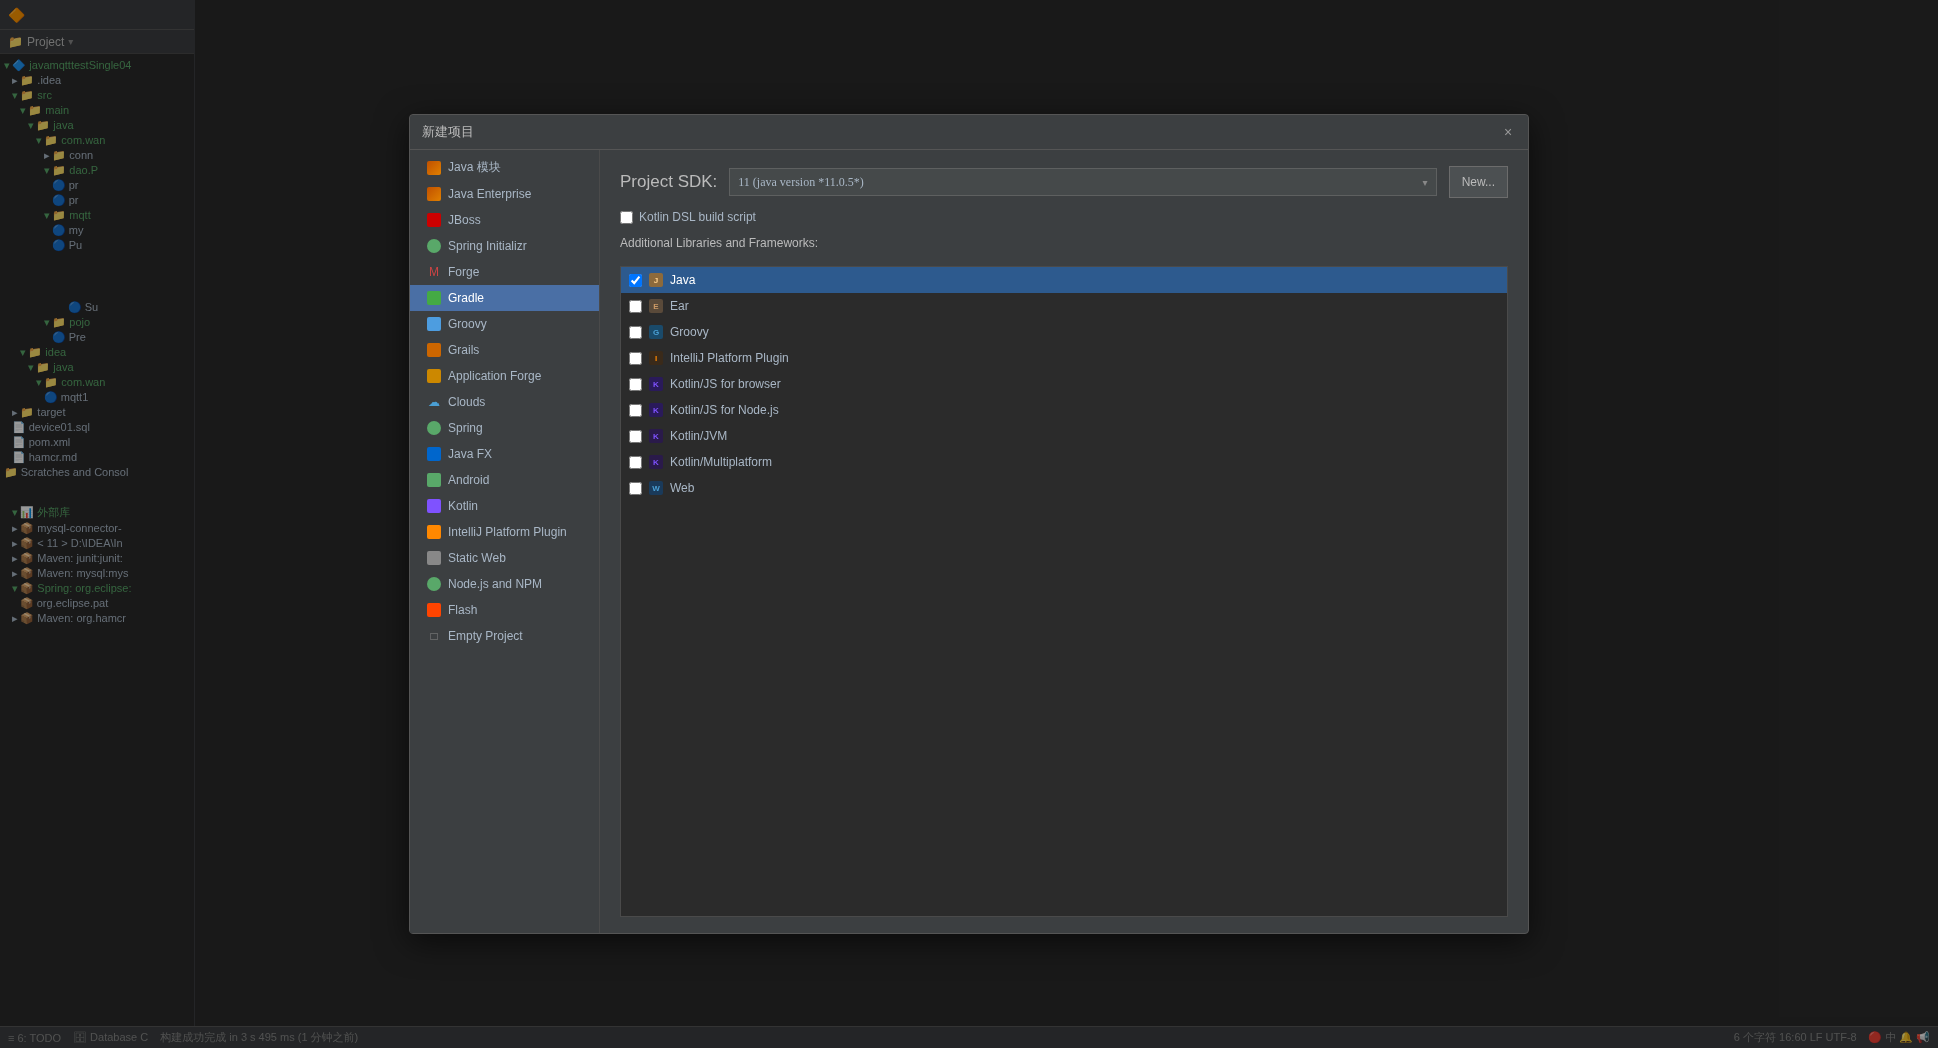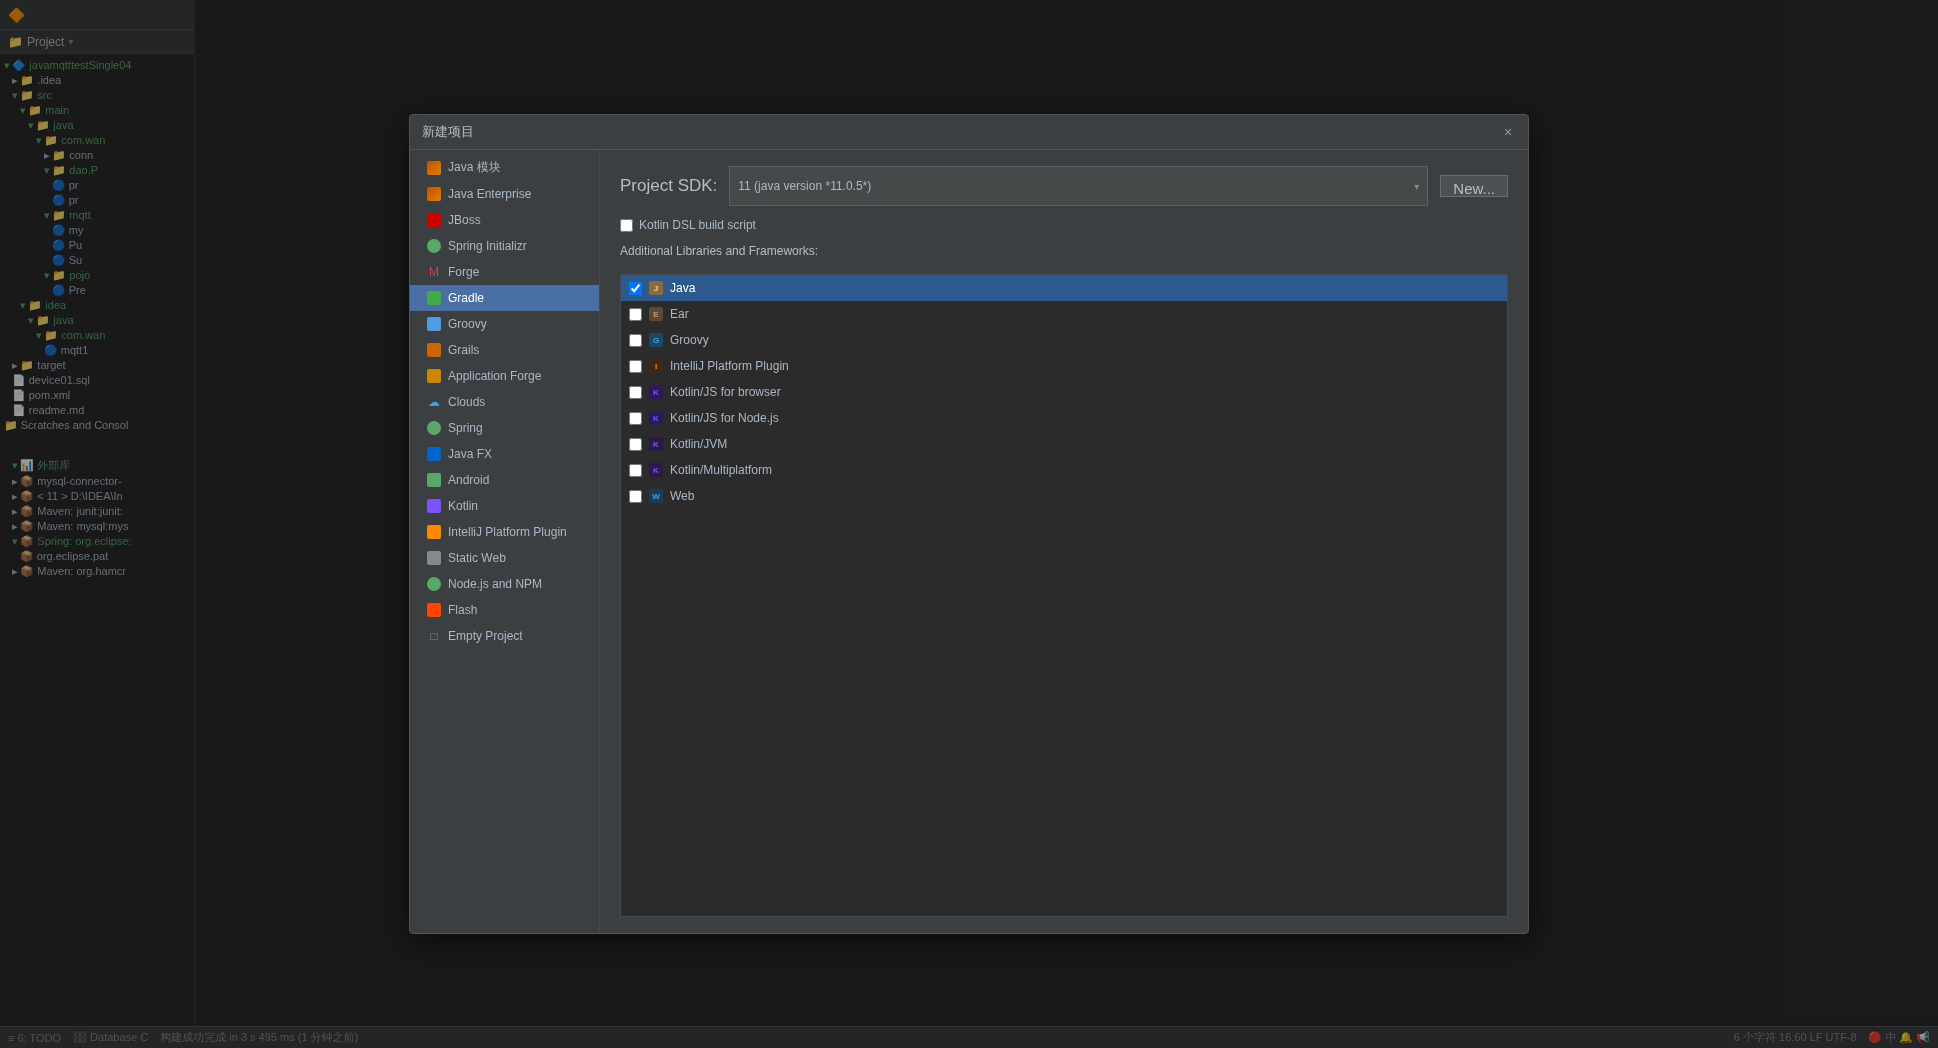--- a/index.html
+++ b/index.html
@@ -134,35 +134,36 @@
       white-space: nowrap;
     }
 
     .sdk-dropdown {
       flex: 1;
       background: #45494a;
       border: 1px solid #5e6060;
       color: #a9b7c6;
       padding: 4px 8px;
       font-size: 12px;
-      height: 40px;
+      height: 28px;
       cursor: pointer;
       display: flex;
       align-items: center;
       justify-content: space-between;
+      font-family: Liberation Serif, serif;
     }
 
     .sdk-new-btn {
       background: #4c5052;
       border: 1px solid #6c6c6c;
       color: #bbbbbb;
       padding: 4px 12px;
       cursor: pointer;
-      font-size: 15px;
-      height: 22px;
+      font-size: 12px;
+      height: 32px;
       white-space: nowrap;
     }
 
     .checkbox-row {
       display: flex;
       align-items: center;
       gap: 6px;
     }
 
     .checkbox-row input[type="checkbox"] {
@@ -349,31 +350,31 @@
       <div class="tree-item" style="padding-left:20px; color:#59a869;">▾ 📁 main</div>
       <div class="tree-item" style="padding-left:28px; color:#59a869;">▾ 📁 java</div>
       <div class="tree-item" style="padding-left:36px; color:#59a869;">▾ 📁 com.wan</div>
       <div class="tree-item" style="padding-left:44px;">▸ 📁 conn</div>
       <div class="tree-item" style="padding-left:44px; color:#59a869;">▾ 📁 dao.P</div>
       <div class="tree-item" style="padding-left:52px;">🔵 pr</div>
       <div class="tree-item" style="padding-left:52px;">🔵 pr</div>
       <div class="tree-item" style="padding-left:44px; color:#59a869;">▾ 📁 mqtt</div>
       <div class="tree-item" style="padding-left:52px;">🔵 my</div>
       <div class="tree-item" style="padding-left:52px;">🔵 Pu</div>
-      <div class="tree-item" style="padding-left:52px;">🔵 Su</div>
+      <div class="tree-item" style="padding-left:68px;margin-top:47px;">🔵 Su</div>
       <div class="tree-item" style="padding-left:44px; color:#59a869;">▾ 📁 pojo</div>
       <div class="tree-item" style="padding-left:52px;">🔵 Pre</div>
       <div class="tree-item" style="padding-left:20px; color:#59a869;">▾ 📁 idea</div>
       <div class="tree-item" style="padding-left:28px; color:#59a869;">▾ 📁 java</div>
       <div class="tree-item" style="padding-left:36px; color:#59a869;">▾ 📁 com.wan</div>
       <div class="tree-item" style="padding-left:44px;">🔵 mqtt1</div>
       <div class="tree-item" style="padding-left:12px;">▸ 📁 target</div>
       <div class="tree-item" style="padding-left:12px;">📄 device01.sql</div>
       <div class="tree-item" style="padding-left:12px;">📄 pom.xml</div>
-      <div class="tree-item" style="padding-left:12px;">📄 readme.md</div>
+      <div class="tree-item" style="padding-left:12px;">📄 hamcr.md</div>
       <div class="tree-item" style="padding-left:4px;">📁 Scratches and Consol</div>
       <div class="tree-item" style="padding-left:12px; color:#59a869;margin-top:24px;">▾ 📊 外部库</div>
       <div class="tree-item" style="padding-left:12px;">▸ 📦 mysql-connector-</div>
       <div class="tree-item" style="padding-left:12px;">▸ 📦 &lt; 11 &gt; D:\IDEA\In</div>
       <div class="tree-item" style="padding-left:12px;">▸ 📦 Maven: junit:junit:</div>
       <div class="tree-item" style="padding-left:12px;">▸ 📦 Maven: mysql:mys</div>
       <div class="tree-item" style="padding-left:12px; color:#59a869;">▾ 📦 Spring: org.eclipse:</div>
       <div class="tree-item" style="padding-left:20px;">📦 org.eclipse.pat</div>
       <div class="tree-item" style="padding-left:12px;">▸ 📦 Maven: org.hamcr</div>
     </div>

